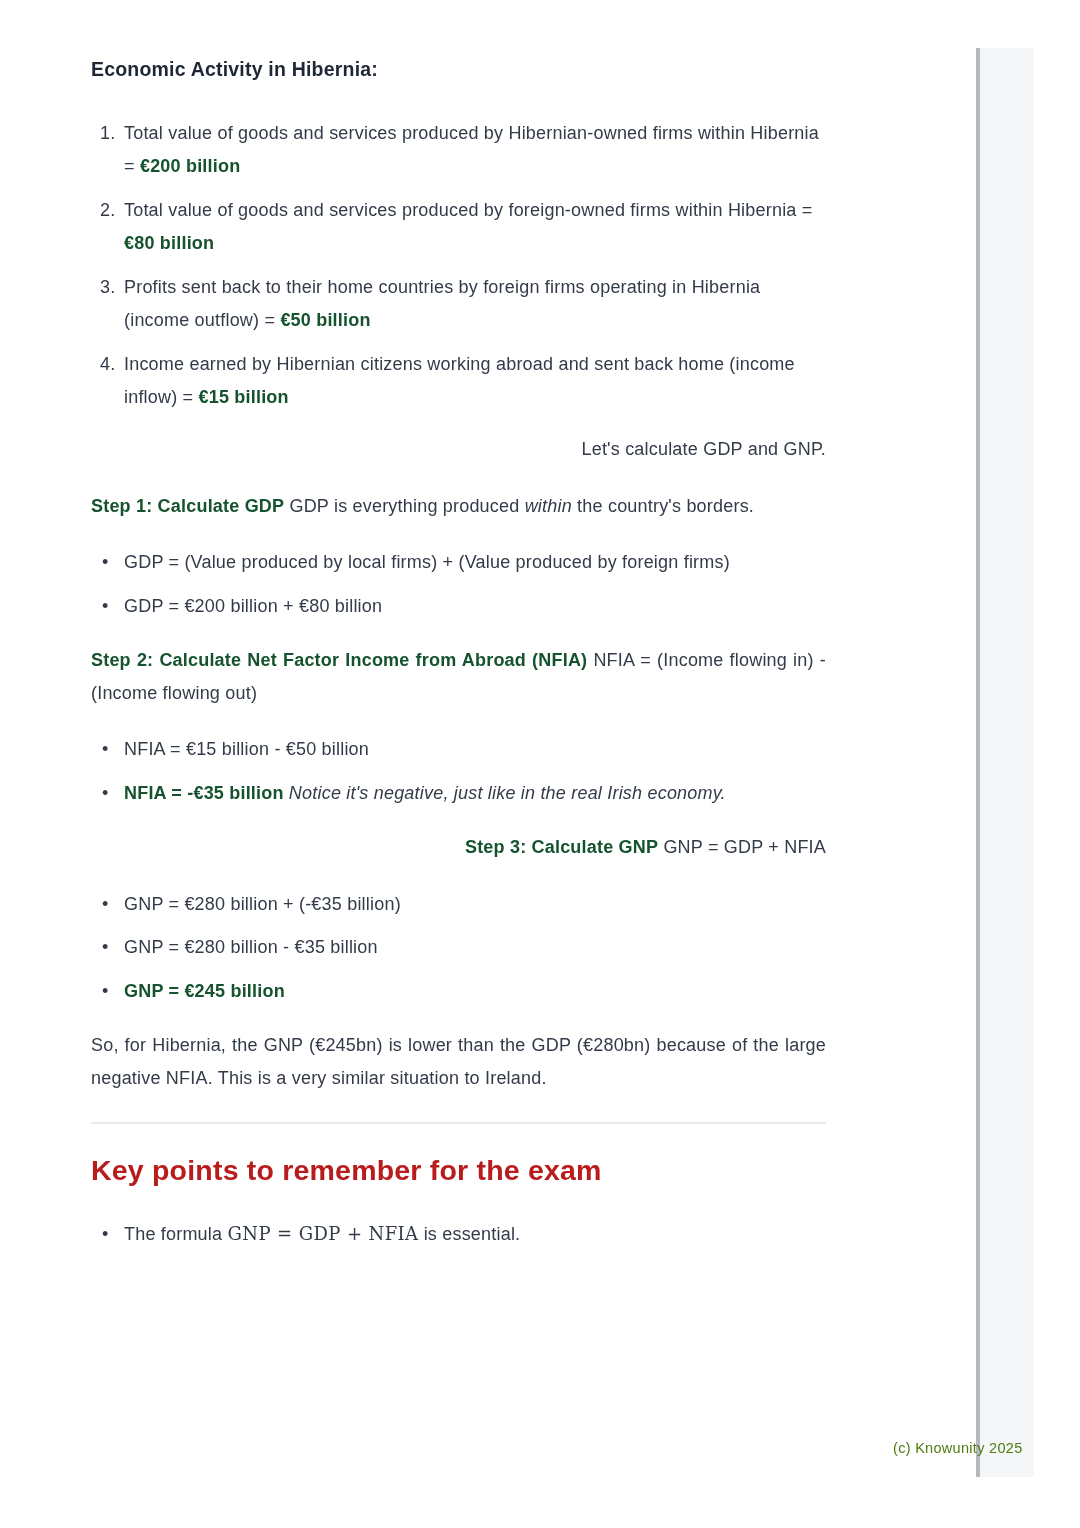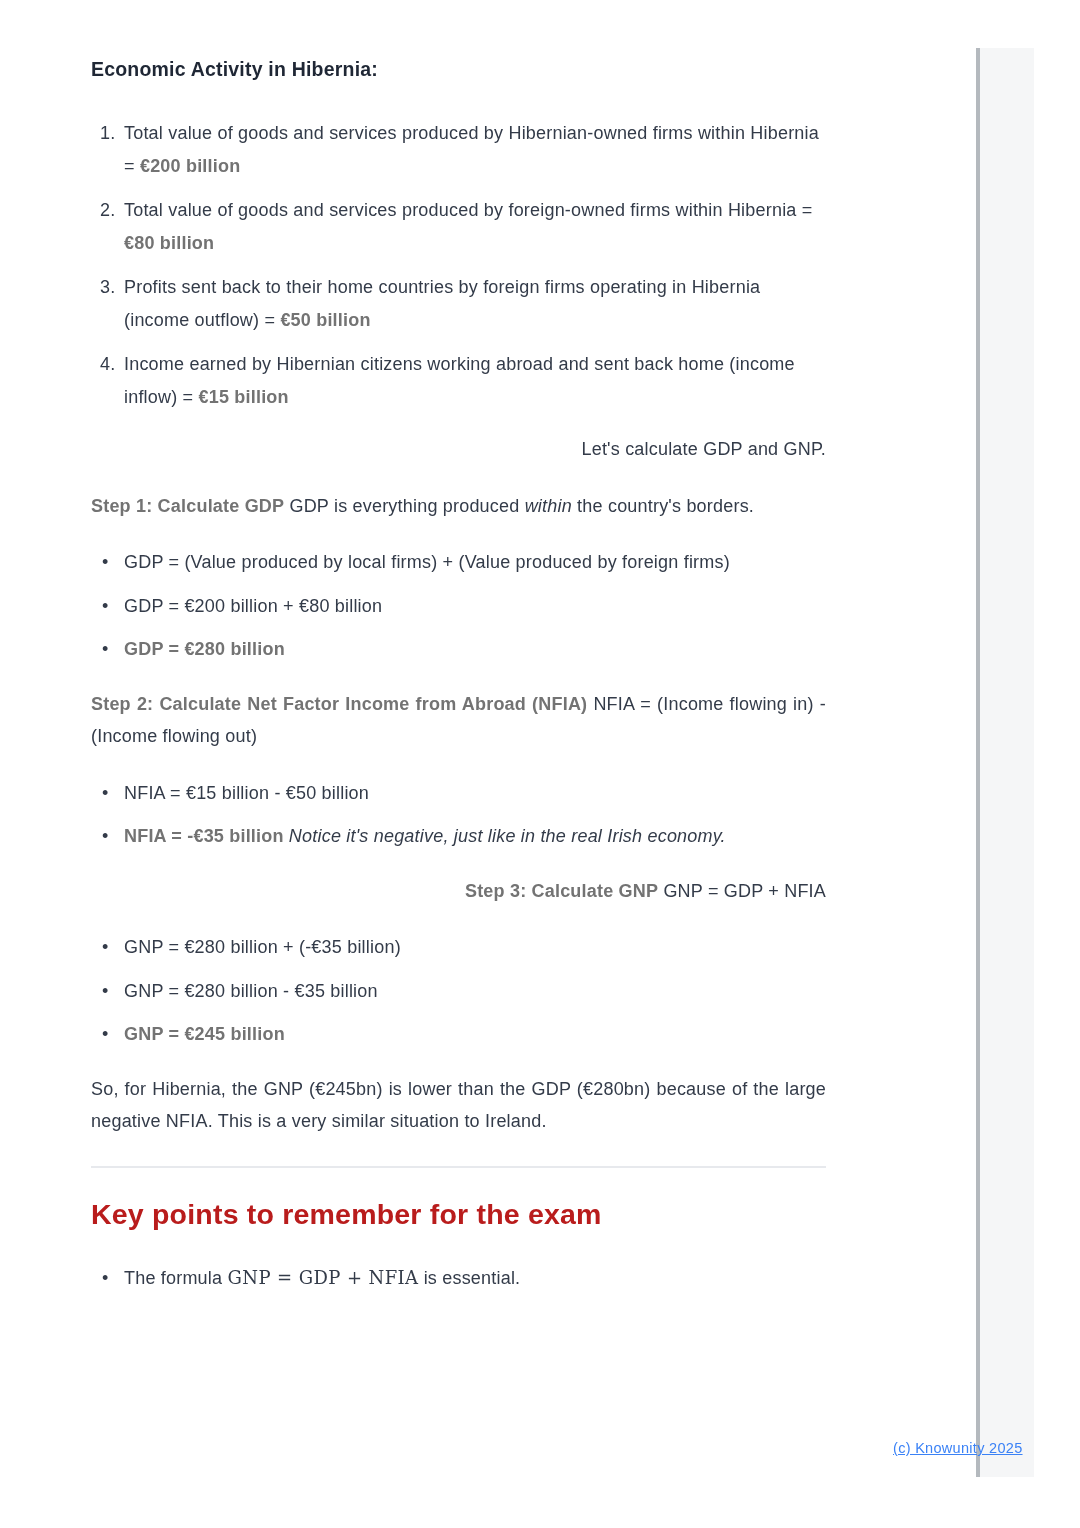--- a/index.html
+++ b/index.html
@@ -12,21 +12,21 @@
   }
   .doc {
     position: absolute;
     left: 91px; top: 58px;
     width: 735px;
     color: #333b49;
     font-size: 18px;
     line-height: 32.5px;
     letter-spacing: 0.2px;
   }
-  strong { color: #737373; font-weight: 700; }
+  strong { color: #14532d; font-weight: 700; }
   h3.title {
     font-size: 19.5px; line-height: 23px;
     margin: 0 0 36px;
     color: #1f2735; font-weight: 700;
   }
   ol.numbered { list-style: none; counter-reset: n; margin: 0 0 20px; padding: 0; }
   ol.numbered > li { counter-increment: n; position: relative; padding-left: 33px; margin-bottom: 12px; }
   ol.numbered > li::before { content: counter(n) "."; position: absolute; left: 9px; color: #333b49; }
   ul.bullets { list-style: none; margin: 0 0 22px; padding: 0; }
   ul.bullets > li { position: relative; padding-left: 33px; margin-bottom: 11px; }
@@ -39,25 +39,24 @@
     font-size: 28.5px; line-height: 36px;
     color: #b91c1c; font-weight: 700;
     margin: 28px 0 30px;
   }
   .math { font-family: "DejaVu Serif", serif; letter-spacing: 0.4px; }
   .math .var { }
   .copyright {
     position: absolute;
     top: 1439px; left: 893px;
     font-size: 14.5px; line-height: 18px;
-    color: #3b82f6;
+    color: #4d7c0f;
     letter-spacing: 0.3px;
     z-index: 3;
     white-space: nowrap;
-    text-decoration: underline;
   }
   .side-page-edge {
     position: absolute;
     left: 980px; top: 48px;
     width: 54px; height: 1429px;
     background: #f5f6f7;
     z-index: 1;
   }
   .scrollbar {
     position: absolute;
@@ -81,21 +80,20 @@
     <li><span>Income earned by Hibernian citizens working abroad and sent back home (income inflow) = </span><strong>€15 billion</strong></li>
   </ol>
 
   <p>Let's calculate GDP and GNP.</p>
 
   <p class="justify"><strong>Step 1: Calculate GDP</strong><span> GDP is everything produced </span><span class="em">within</span><span> the country's borders.</span></p>
 
   <ul class="bullets">
     <li><span>GDP = (Value produced by local firms) + (Value produced by foreign firms)</span></li>
     <li><span>GDP = €200 billion + €80 billion</span></li>
-    <li><strong>GDP = €280 billion</strong></li>
   </ul>
 
   <p class="justify"><strong>Step 2: Calculate Net Factor Income from Abroad (NFIA)</strong><span> NFIA = (Income flowing in) - (Income flowing out)</span></p>
 
   <ul class="bullets">
     <li><span>NFIA = €15 billion - €50 billion</span></li>
     <li><strong>NFIA = -€35 billion</strong><span class="em"> Notice it's negative, just like in the real Irish economy.</span></li>
   </ul>
 
   <p><strong>Step 3: Calculate GNP</strong><span> GNP = GDP + NFIA</span></p>

